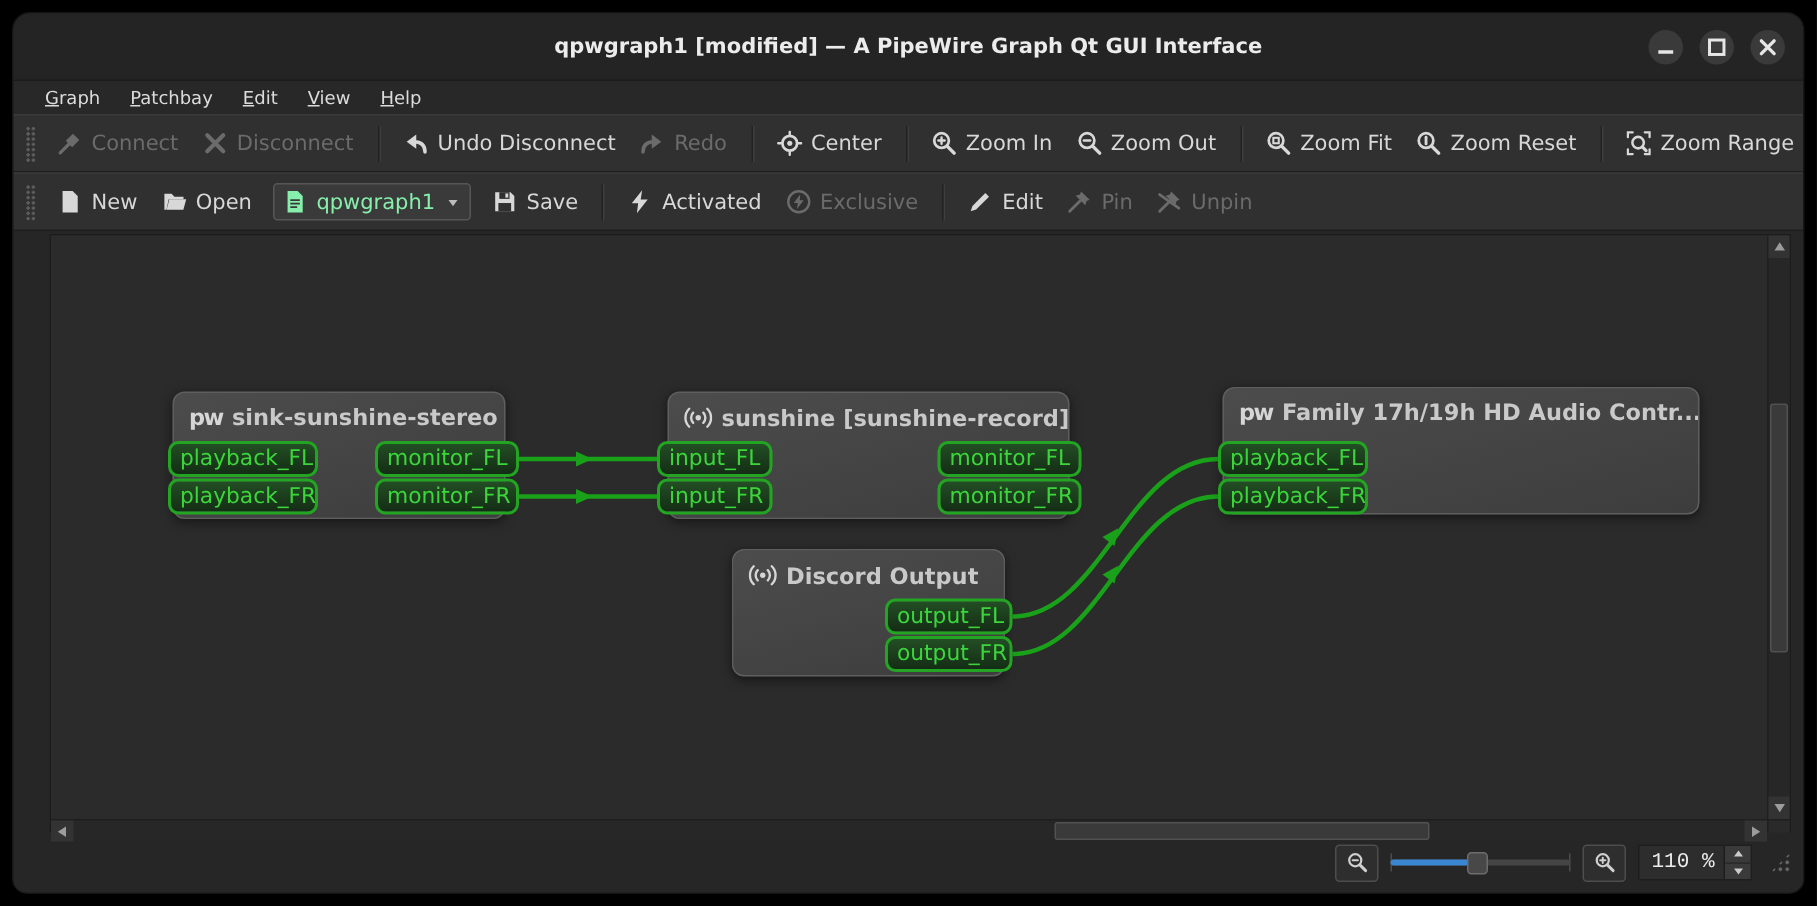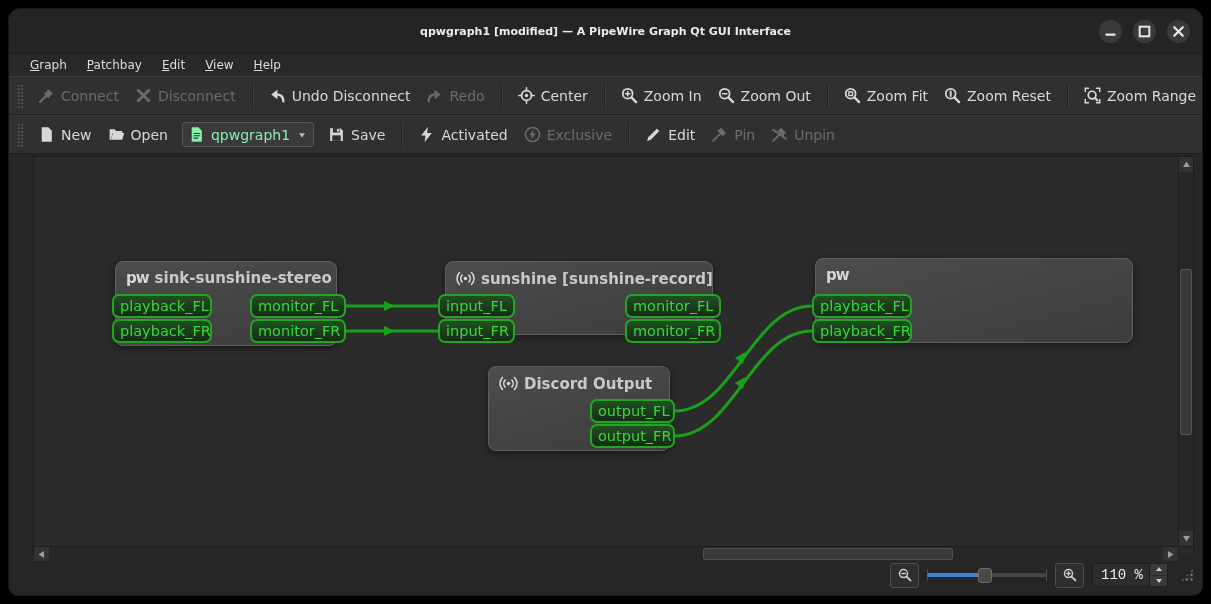--- a/index.html
+++ b/index.html
@@ -3,21 +3,21 @@
 <meta charset="utf-8">
 <style>
   html,body{margin:0;padding:0;background:#000;width:1211px;height:604px;overflow:hidden;
     font-family:"DejaVu Sans","Liberation Sans",sans-serif;-webkit-font-smoothing:antialiased;}
   .window{position:absolute;left:8px;top:8px;width:1195px;height:588px;background:#262626;
     border-radius:12px 12px 10px 10px;overflow:hidden;display:flex;flex-direction:column;
     border:1px solid #161616;box-sizing:border-box;}
   
   .titlebar{height:44px;background:#242424;display:flex;align-items:center;justify-content:center;
     position:relative;flex:none;border-bottom:1px solid #1b1b1b;}
-  .title{font-size:11px;font-weight:bold;color:#ececec;}
+  .title{font-size:14px;font-weight:bold;color:#ececec;}
   .win-controls{position:absolute;right:12px;top:0;height:100%;display:flex;align-items:center;gap:11px;}
   .winbtn{width:23px;height:23px;border-radius:50%;background:#3a3a3a;display:flex;align-items:center;
     justify-content:center;color:#e6e6e6;cursor:pointer;}
   
   .menubar{height:22px;background:#282828;display:flex;align-items:center;padding:0 12px;gap:2px;flex:none;}
   .menu-item{display:inline-block;padding:1px 9px;font-size:12px;color:#dcdcdc;cursor:pointer;}
   .menu-item::first-letter{text-decoration:underline;}
   
   .toolbar{height:37px;background:#303030;display:flex;align-items:center;padding:0 6px;flex:none;
     border-top:1px solid #3a3a3a;border-bottom:1px solid #1e1e1e;}
@@ -316,38 +316,39 @@
           <div class="node-title">
             <span class="pwico">pw</span>
             <span>sink-sunshine-stereo</span>
           </div>
         </div>
         <div class="port in" style="left:78px;top:137px;width:100px">playback_FL</div>
         <div class="port in" style="left:78px;top:162px;width:100px">playback_FR</div>
         <div class="port out" style="left:216px;top:137px;width:96px">monitor_FL</div>
         <div class="port out" style="left:216px;top:162px;width:96px">monitor_FR</div>
 
-        <div class="node" style="left:411px;top:104px;width:268px;height:74px">
+        <div class="node" style="left:411px;top:104px;width:268px;height:85px">
           <div class="node-title">
             <svg class="streamico" viewBox="0 0 18 18" fill="none" stroke="currentColor" stroke-linecap="round">
               <circle cx="9" cy="9" r="1.7" fill="currentColor" stroke="none"></circle>
               <path d="M5.8 5.8 a4.6 4.6 0 0 0 0 6.4 M12.2 5.8 a4.6 4.6 0 0 1 0 6.4" stroke-width="1.5"></path>
               <path d="M3.3 3.3 a8 8 0 0 0 0 11.4 M14.7 3.3 a8 8 0 0 1 0 11.4" stroke-width="1.5"></path>
               </svg>
             <span>sunshine [sunshine-record]</span>
           </div>
         </div>
         <div class="port in" style="left:404px;top:137px;width:77px">input_FL</div>
         <div class="port in" style="left:404px;top:162px;width:77px">input_FR</div>
         <div class="port out" style="left:591px;top:137px;width:96px">monitor_FL</div>
         <div class="port out" style="left:591px;top:162px;width:96px">monitor_FR</div>
 
         <div class="node" style="left:781px;top:101px;width:318px;height:85px">
           <div class="node-title">
             <span class="pwico">pw</span>
+            <span>Family 17h/19h HD Audio Contr...</span>
           </div>
         </div>
         <div class="port in" style="left:778px;top:137px;width:100px">playback_FL</div>
         <div class="port in" style="left:778px;top:162px;width:100px">playback_FR</div>
 
         <div class="node" style="left:454px;top:209px;width:182px;height:85px">
           <div class="node-title">
             <svg class="streamico" viewBox="0 0 18 18" fill="none" stroke="currentColor" stroke-linecap="round">
               <circle cx="9" cy="9" r="1.7" fill="currentColor" stroke="none"></circle>
               <path d="M5.8 5.8 a4.6 4.6 0 0 0 0 6.4 M12.2 5.8 a4.6 4.6 0 0 1 0 6.4" stroke-width="1.5"></path>

